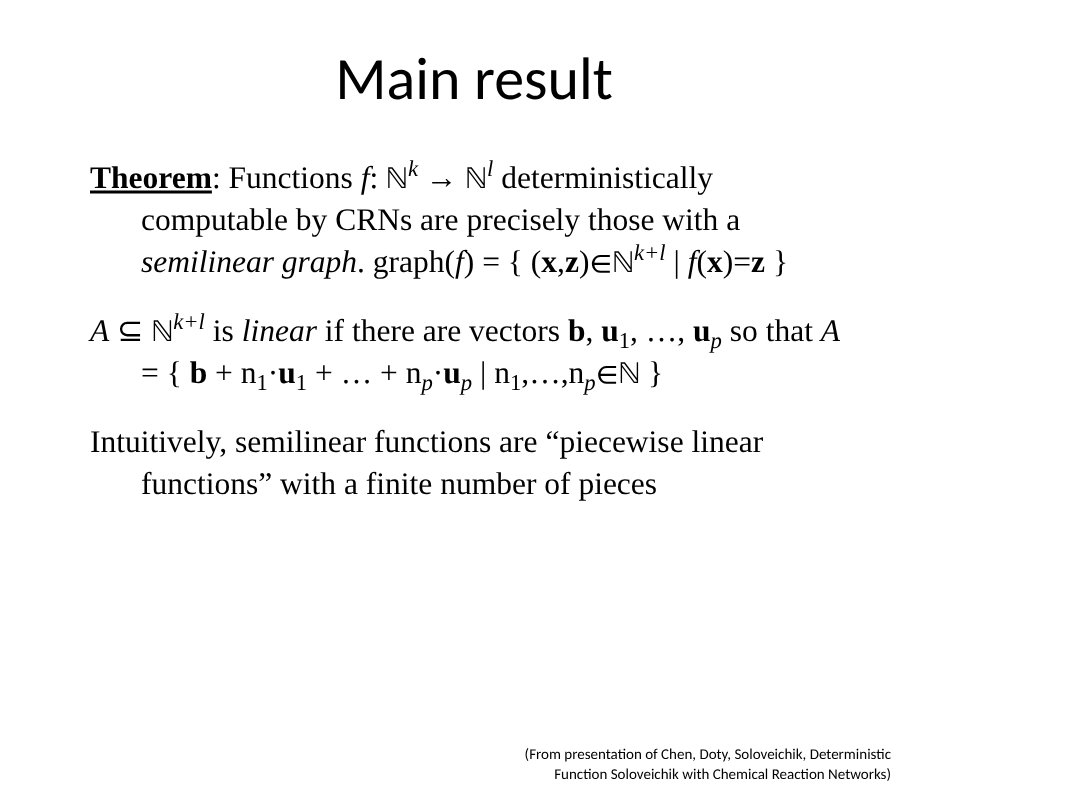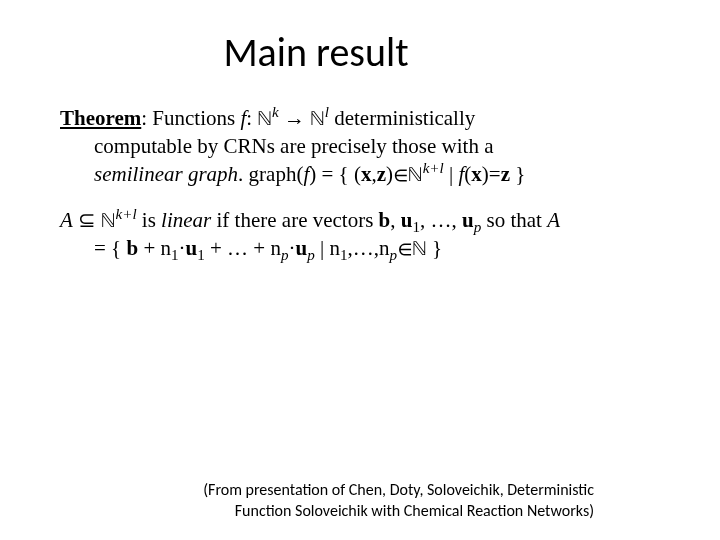--- a/index.html
+++ b/index.html
@@ -32,21 +32,21 @@
   }
   .hang {
     padding-left: 34px;
     text-indent: -34px;
   }
   .credit {
     position: absolute;
     right: 38px;
     bottom: 18px;
     font-family: Calibri, "Segoe UI", Arial, sans-serif;
-    font-size: 16px;
+    font-size: 10px;
     text-align: right;
     line-height: 1.3;
     color: #000;
   }
   .bb { 
     font-family: "Cambria Math", "STIX Two Math", "Times New Roman", serif;
   }
   sup, sub {
     font-size: 0.72em;
     line-height: 0;
@@ -65,20 +65,21 @@
 
     <p class="hang">
       <b><span class="uline">Theorem</span></b><span>: Functions </span><span class="ital">f</span><span>: </span><span class="bb">ℕ</span><sup class="ital">k</sup><span> → </span><span class="bb">ℕ</span><sup class="ital">l</sup><span> deterministically computable by CRNs are precisely those with a </span><span class="ital">semilinear graph</span><span>. graph(</span><span class="ital">f</span><span>) = { (</span><b>x</b><span>,</span><b>z</b><span>)</span><span class="bb">∈</span><span class="bb">ℕ</span><sup class="ital">k+l</sup><span> | </span><span class="ital">f</span><span>(</span><b>x</b><span>)=</span><b>z</b><span> }</span>
     </p>
 
     <p class="hang">
       <span class="ital">A</span><span> ⊆ </span><span class="bb">ℕ</span><sup class="ital">k+l</sup><span> is </span><span class="ital">linear</span><span> if there are vectors </span><b>b</b><span>, </span><b>u</b><sub>1</sub><span>, …, </span><b>u</b><sub class="ital">p</sub><span> so that </span><span class="ital">A</span><span> = { </span><b>b</b><span> + n</span><sub>1</sub><span>·</span><b>u</b><sub>1</sub><span> + … + n</span><sub class="ital">p</sub><span>·</span><b>u</b><sub class="ital">p</sub><span> | n</span><sub>1</sub><span>,…,n</span><sub class="ital">p</sub><span class="bb">∈</span><span class="bb">ℕ</span><span> }</span>
     </p>
 
 
+    <p class="hang">Intuitively, semilinear functions are “piecewise linear functions” with a finite number of pieces</p>
 
   </div>
 
   <div class="credit">
     <span>(From presentation of Chen, Doty, Soloveichik, Deterministic</span><br>
     <span>Function Soloveichik with Chemical Reaction Networks)</span>
   </div>
 
 </div>
 

